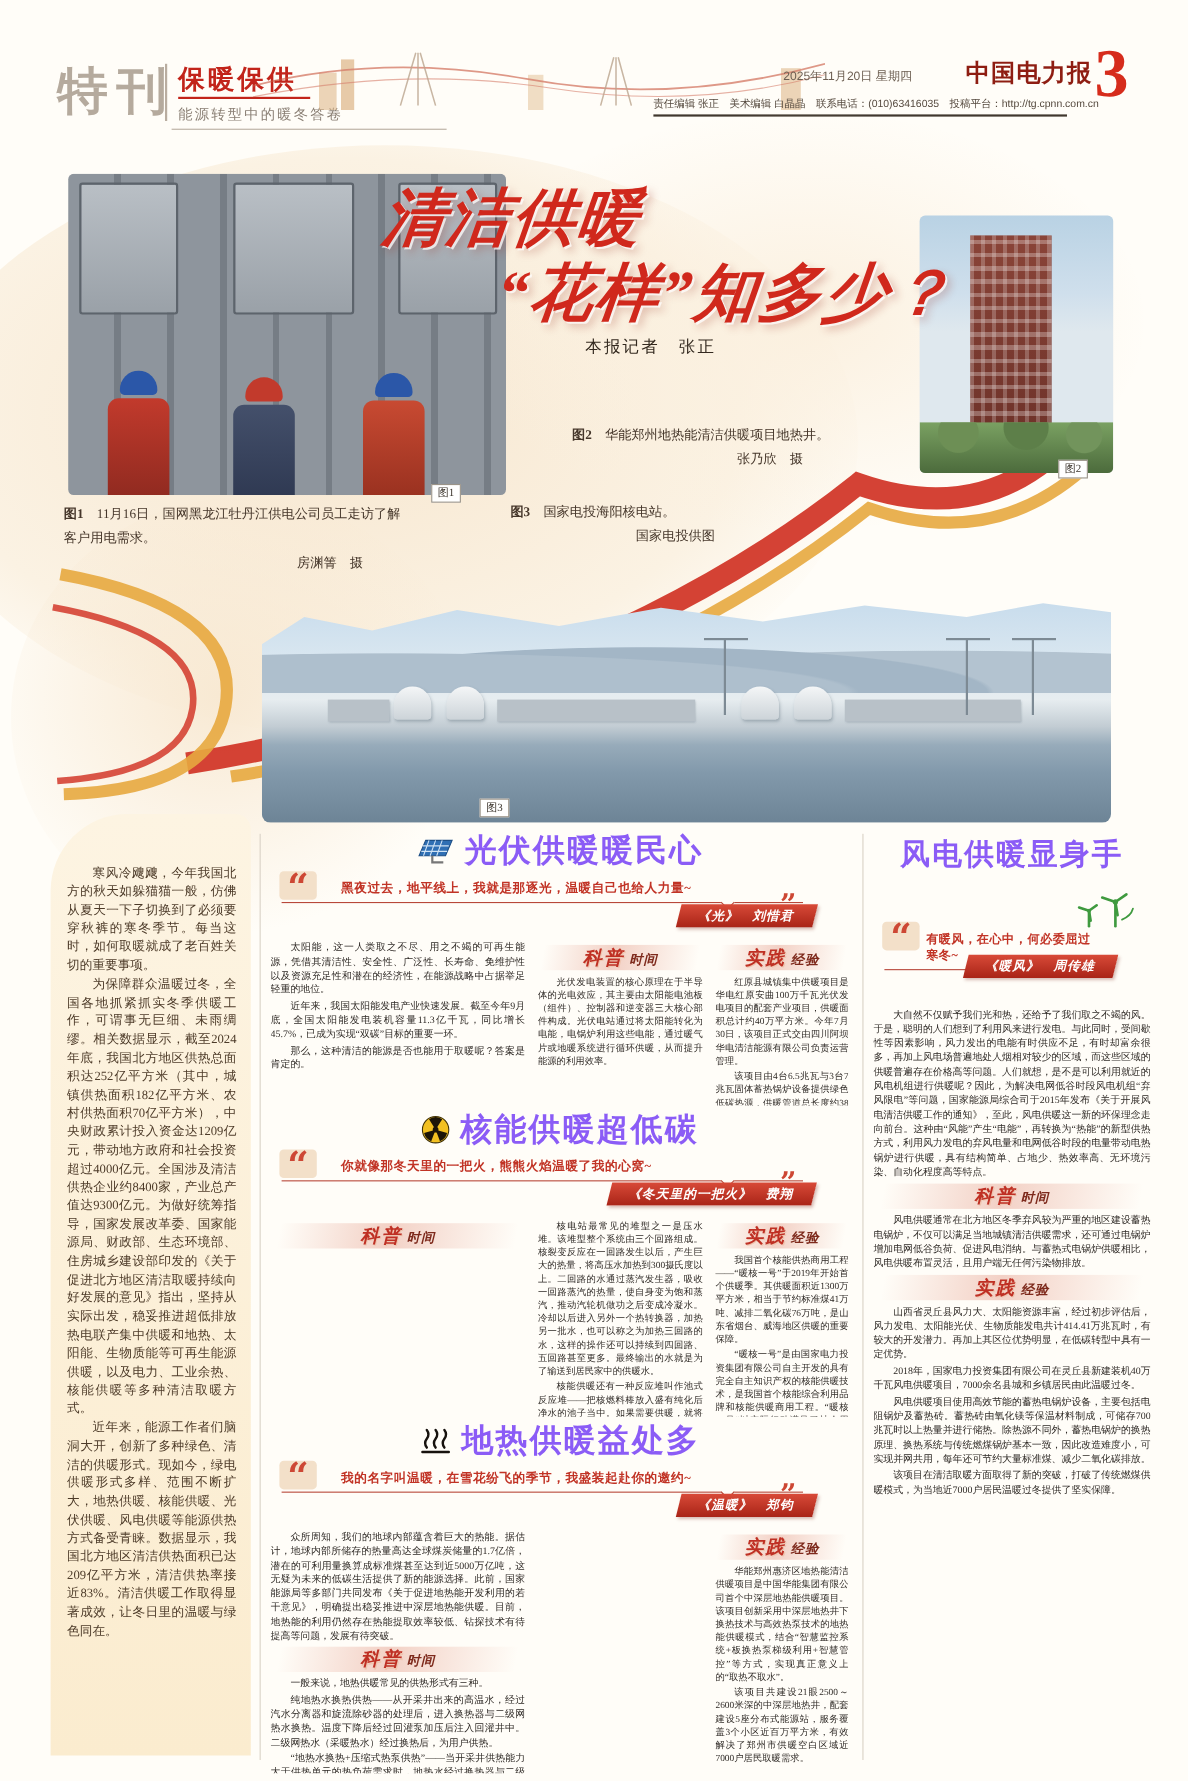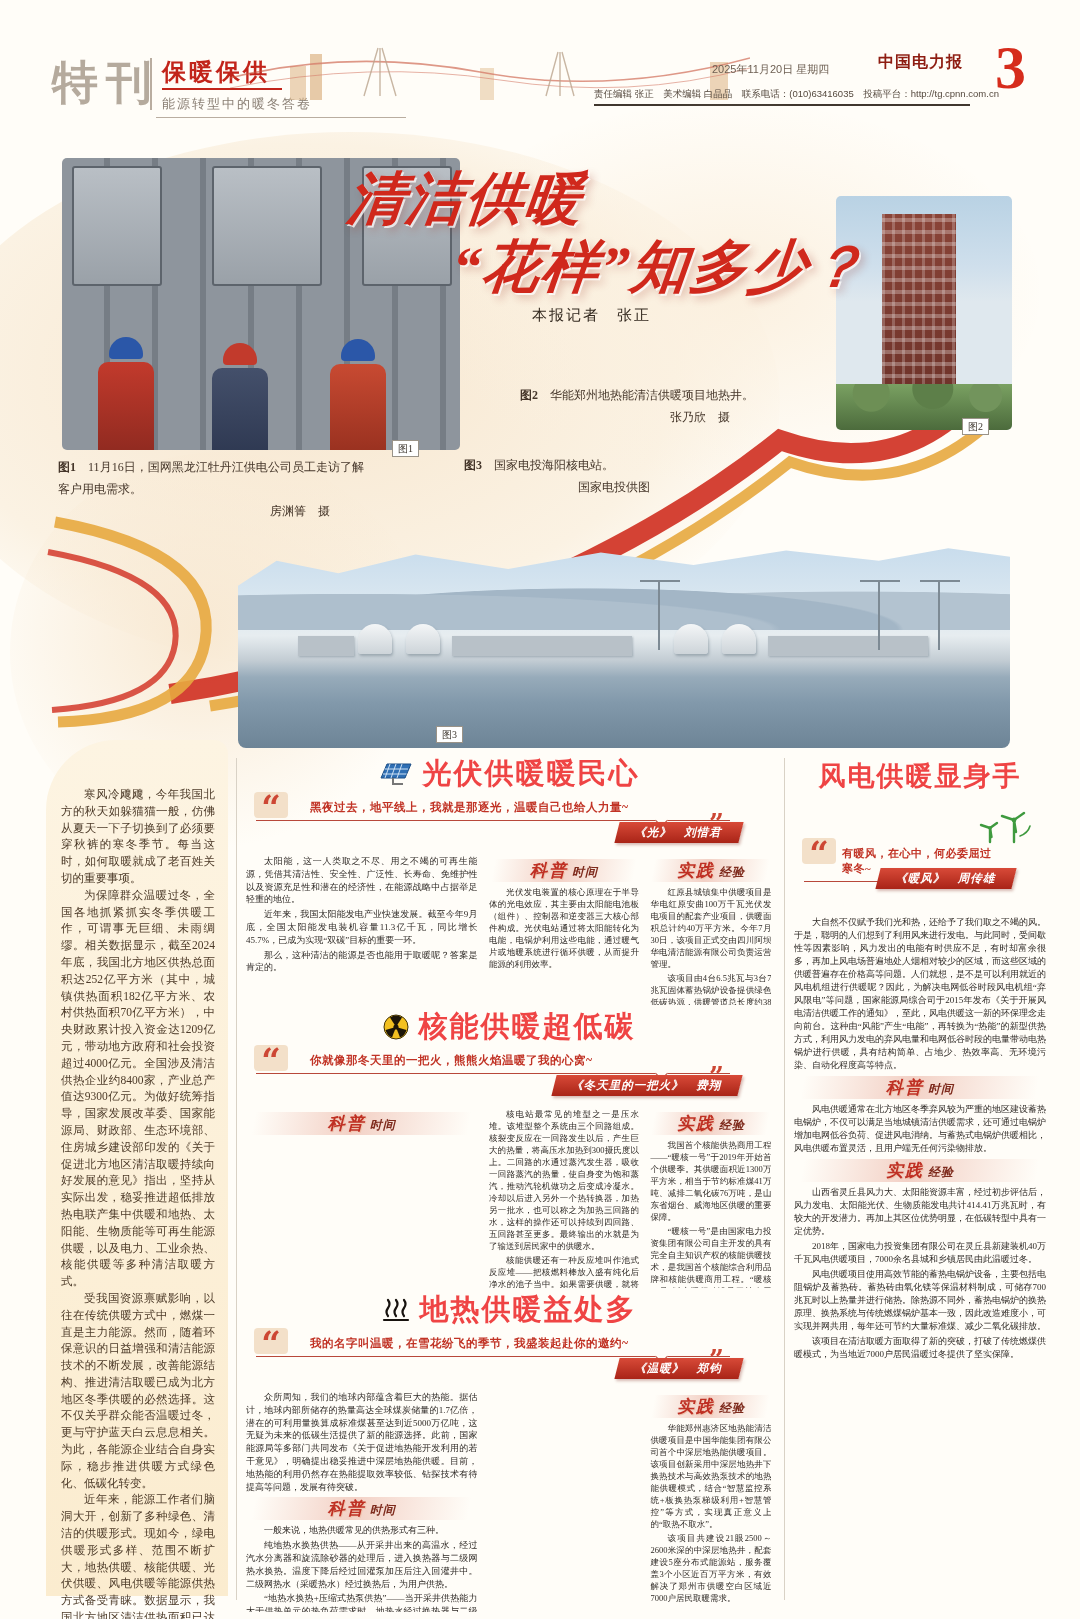--- a/index.html
+++ b/index.html
@@ -10,21 +10,21 @@
   
   .hdr{position:absolute;left:0;top:0;width:1080px;height:125px;}
   .edition{position:absolute;left:52px;top:52px;font-size:46px;font-weight:700;color:#b5aa9d;letter-spacing:8px;}
   .hdr-vline{position:absolute;left:150px;top:58px;width:2px;height:52px;background:#b9ada0;}
   .theme-t{position:absolute;left:162px;top:56px;font-size:24px;font-weight:900;color:#c2241a;letter-spacing:3px;}
   .theme-t-underline{position:absolute;left:162px;top:88px;width:120px;height:2px;background:#c2241a;}
   .theme-s{position:absolute;left:162px;top:95px;font-size:13px;color:#8a7f74;letter-spacing:2px;}
   .theme-s-underline{position:absolute;left:156px;top:117px;width:250px;height:1px;background:#b9ada0;}
   .hdr-art{position:absolute;left:230px;top:38px;opacity:.75;}
   .dateline{position:absolute;left:712px;top:62px;font-size:11px;color:#6d5f52;font-family:"Liberation Sans",sans-serif;}
-  .papername{position:absolute;left:878px;top:52px;font-size:16px;font-weight:900;color:#8e1d12;letter-spacing:1px;}
+  .papername{position:absolute;left:878px;top:52px;font-size:22px;font-weight:900;color:#8e1d12;letter-spacing:1px;}
   .pageno{position:absolute;left:995px;top:36px;font-size:62px;font-weight:900;color:#d62c1c;line-height:1;}
   .editors{position:absolute;left:594px;top:88px;font-size:9.5px;color:#55493e;font-family:"Liberation Sans",sans-serif;}
   .editors-rule{position:absolute;left:594px;top:104px;width:376px;height:2px;background:#40372e;}
 
   
   .collage{position:absolute;left:0;top:122px;width:1080px;height:632px;}
   .blob{position:absolute;border-radius:50%;}
   .blob1{left:-80px;top:10px;width:860px;height:540px;background:radial-gradient(ellipse at 45% 45%,#f7e7d0 0%,#fbf2e3 55%,rgba(251,242,227,0) 75%);}
   .blob2{left:420px;top:-20px;width:620px;height:380px;background:radial-gradient(ellipse at 50% 50%,#fbf0df 0%,rgba(251,240,223,0) 72%);}
   .blob3{left:10px;top:330px;width:420px;height:400px;background:radial-gradient(ellipse at 45% 45%,#f8e9d3 0%,rgba(248,233,211,0) 70%);}
@@ -75,21 +75,21 @@
   .intro-col{position:absolute;left:46px;top:740px;width:182px;height:856px;
              background:linear-gradient(#fdf4e2,#fbeccf);border-radius:70px 14px 0 0;
              padding:46px 13px 16px 15px;}
   .intro-col p{margin:0;font-size:11.5px;line-height:16.8px;text-align:justify;text-indent:2em;color:#4c3a28;}
   .vsep{position:absolute;top:758px;width:1px;height:842px;background:#d9d2c6;}
 
   .middle{position:absolute;left:246px;top:752px;width:526px;height:860px;overflow:hidden;}
   .windcol{position:absolute;left:794px;top:756px;width:252px;height:860px;overflow:hidden;}
 
   .sec-head{display:flex;align-items:center;justify-content:center;gap:10px;margin:2px 0 6px;}
-  .sec-head h2{margin:0;font-size:29px;font-weight:900;color:#ef4444;letter-spacing:2px;}
+  .sec-head h2{margin:0;font-size:29px;font-weight:900;color:#8b5cf6;letter-spacing:2px;}
   .quote-row{position:relative;margin:2px 6px 34px;}
   .open-q{position:absolute;left:2px;top:-8px;width:34px;height:26px;background:#f3e0c9;border-radius:4px;
           color:#cd4734;font-size:34px;font-weight:900;line-height:30px;text-align:center;font-family:"DejaVu Serif",serif;}
   .q-text{display:block;margin:0 70px 5px 58px;color:#c13325;font-weight:700;font-size:11.5px;letter-spacing:.5px;}
   .q-line{position:relative;height:0;border-bottom:1.5px solid #b8483a;margin:0 36px 0 4px;}
   .q-line .notch{position:absolute;right:64px;top:-4px;width:9px;height:9px;background:#fffdf8;border-right:1.5px solid #b8483a;border-bottom:1.5px solid #b8483a;transform:rotate(45deg);}
   .close-q{position:absolute;right:6px;top:-12px;color:#cd4734;font-size:26px;font-weight:900;font-family:"DejaVu Serif",serif;}
   .q-badge{position:absolute;right:26px;top:22px;background:linear-gradient(#d84a38,#a92417);color:#fff;
            transform:skewX(-14deg);padding:3px 18px;font-size:11.5px;font-weight:700;letter-spacing:1px;box-shadow:2px 2px 3px rgba(120,30,20,.3);}
 
@@ -205,21 +205,20 @@
       <div class="crane" style="left:640px"></div>
       <div class="crane" style="left:700px"></div>
     </div>
     <div class="figtag" style="left:436px;top:604px">图3</div>
   </div>
 
   <div class="intro-col">
     <div>
         <p>寒风冷飕飕，今年我国北方的秋天如躲猫猫一般，仿佛从夏天一下子切换到了必须要穿秋裤的寒冬季节。每当这时，如何取暖就成了老百姓关切的重要事项。</p>
         <p>为保障群众温暖过冬，全国各地抓紧抓实冬季供暖工作，可谓事无巨细、未雨绸缪。相关数据显示，截至2024年底，我国北方地区供热总面积达252亿平方米（其中，城镇供热面积182亿平方米、农村供热面积70亿平方米），中央财政累计投入资金达1209亿元，带动地方政府和社会投资超过4000亿元。全国涉及清洁供热企业约8400家，产业总产值达9300亿元。为做好统筹指导，国家发展改革委、国家能源局、财政部、生态环境部、住房城乡建设部印发的《关于促进北方地区清洁取暖持续向好发展的意见》指出，坚持从实际出发，稳妥推进超低排放热电联产集中供暖和地热、太阳能、生物质能等可再生能源供暖，以及电力、工业余热、核能供暖等多种清洁取暖方式。</p>
-        <p>受我国资源禀赋影响，以往在传统供暖方式中，燃煤一直是主力能源。然而，随着环保意识的日益增强和清洁能源技术的不断发展，改善能源结构、推进清洁取暖已成为北方地区冬季供暖的必然选择。这不仅关乎群众能否温暖过冬，更与守护蓝天白云息息相关。为此，各能源企业结合自身实际，稳步推进供暖方式绿色化、低碳化转变。</p>
         <p>近年来，能源工作者们脑洞大开，创新了多种绿色、清洁的供暖形式。现如今，绿电供暖形式多样、范围不断扩大，地热供暖、核能供暖、光伏供暖、风电供暖等能源供热方式备受青睐。数据显示，我国北方地区清洁供热面积已达209亿平方米，清洁供热率接近83%。清洁供暖工作取得显著成效，让冬日里的温暖与绿色同在。</p>
       </div>
   </div>
 
   <div class="vsep" style="left:236px"></div>
   <div class="vsep" style="left:784px"></div>
 
   <div class="middle">
 
     <section>

